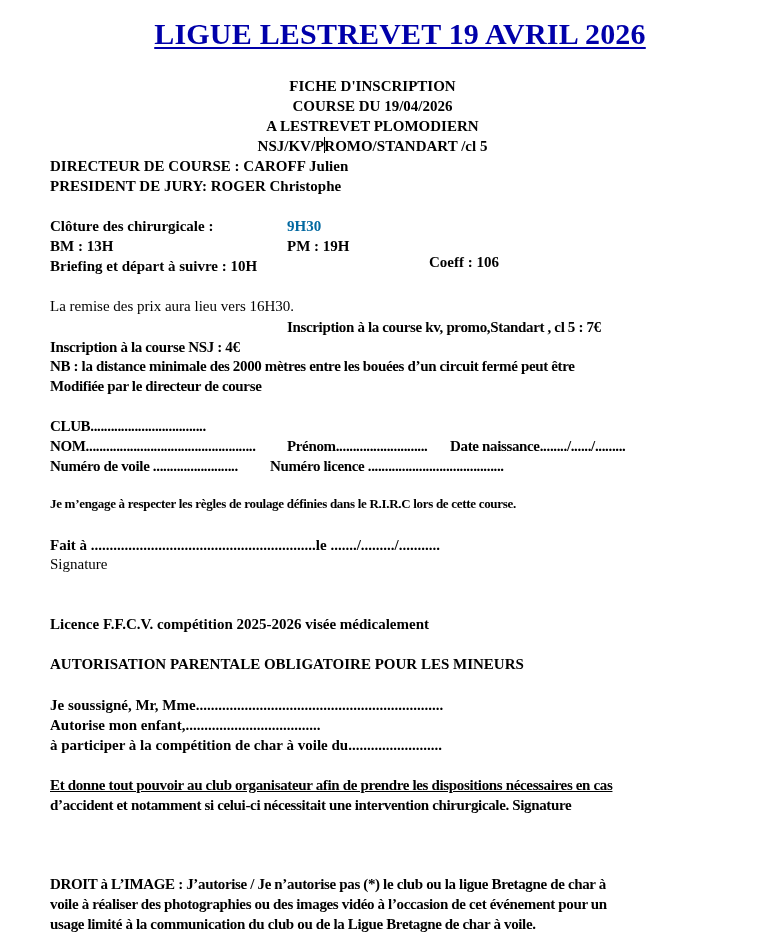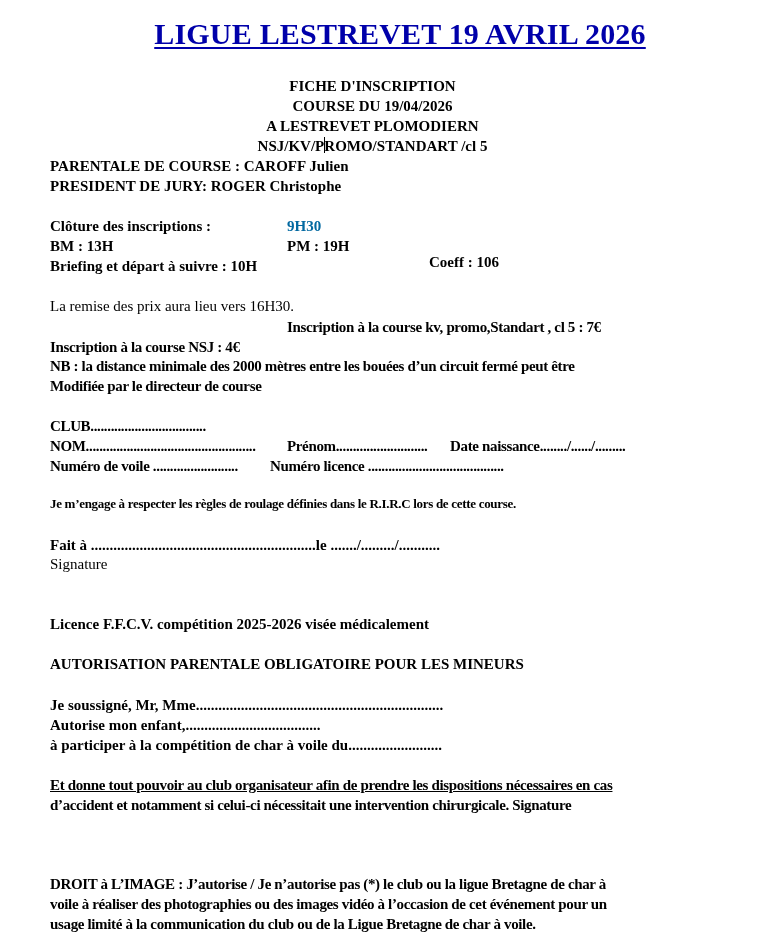--- a/index.html
+++ b/index.html
@@ -73,24 +73,24 @@
 
   <div class="title">LIGUE LESTREVET 19 AVRIL 2026</div>
 
   <div class="center-block" style="top:76px;">FICHE D'INSCRIPTION</div>
   <div class="center-block" style="top:96px;">COURSE DU 19/04/2026</div>
   <div class="center-block" style="top:116px;">A LESTREVET PLOMODIERN</div>
   <div class="center-block" style="top:136px;">
     <span>NSJ/KV/P</span><span class="caret"></span><span>ROMO/STANDART /cl 5</span>
   </div>
 
-  <div class="line bold" style="top:156px;">PARENTALE DE COURSE : CAROFF Julien</div>
+  <div class="line bold" style="top:156px;">DIRECTEUR DE COURSE : CAROFF Julien</div>
   <div class="line bold" style="top:176px;">PRESIDENT DE JURY:  ROGER Christophe</div>
 
-  <div class="line bold" style="top:216px;">Clôture des inscriptions :</div>
+  <div class="line bold" style="top:216px;">Clôture des chirurgicale :</div>
   <div class="line bold red" style="top:216px; left:287px;">9H30</div>
 
   <div class="line bold" style="top:236px;">BM : 13H</div>
   <div class="line bold" style="top:236px; left:287px;">PM : 19H</div>
   <div class="line bold" style="top:252px; left:429px;">Coeff : 106</div>
 
   <div class="line bold" style="top:256px;">Briefing et départ à suivre : 10H</div>
 
   <div class="line" style="top:296px;">La remise des prix aura lieu vers  16H30.</div>
 

